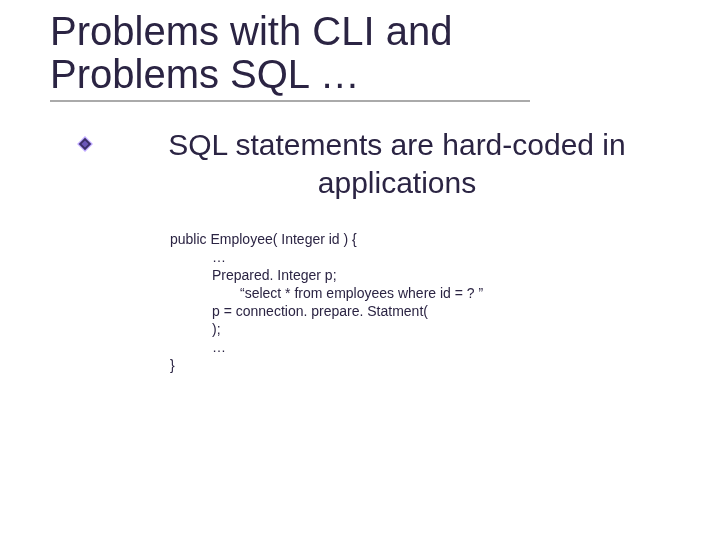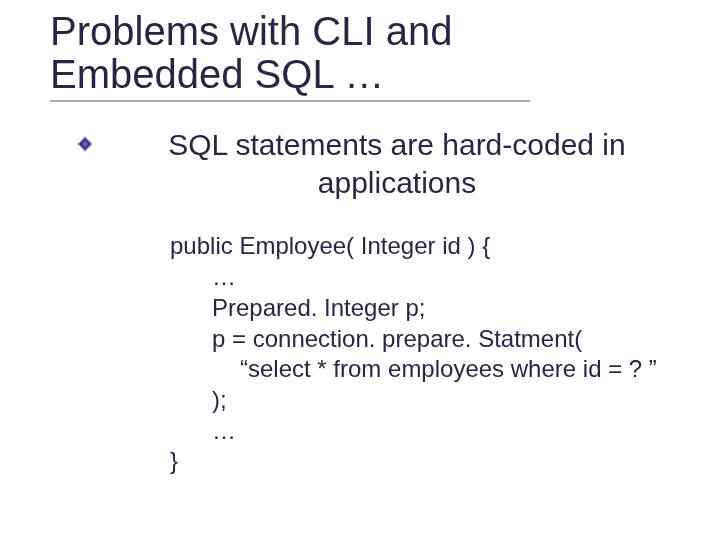--- a/index.html
+++ b/index.html
@@ -47,21 +47,21 @@
     margin-right: 10px;
   }
   .bullet-text {
     font-size: 30px;
     line-height: 1.25;
     color: #2b2443;
   }
   .code-block {
     margin-left: 120px;
     margin-top: 30px;
-    font-size: 24px;
+    font-size: 14px;
     line-height: 1.28;
     color: #2b2443;
     font-family: Tahoma, Verdana, sans-serif;
   }
   .code-line { white-space: pre; }
   .ind1 { padding-left: 42px; }
   .ind2 { padding-left: 70px; }
   .footer-dash {
     position: absolute;
     left: 0; right: 0; bottom: 0;
@@ -75,39 +75,39 @@
   }
 </style>
 </head>
 <body>
 
 <div class="slide">
 
   <div class="title-block">
     <div class="title-shadow-wrap">
       <div class="title-line">Problems with CLI and</div>
-      <div class="title-line">Embedded SQL …</div>
+      <div class="title-line">Problems SQL …</div>
     </div>
   </div>
 
   <div class="bullet-row">
     <span class="bullet-icon">
       <svg width="18" height="18" viewBox="0 0 18 18">
         <rect x="4" y="4" width="10" height="10" transform="rotate(45 9 9)" fill="#3a2e66" stroke="#bda6ff" stroke-width="1.2"></rect>
         <rect x="6.5" y="6.5" width="5" height="5" transform="rotate(45 9 9)" fill="#6a55b8"></rect>
       </svg>
     </span>
     <span class="bullet-text">SQL statements are hard-coded in applications</span>
   </div>
 
   <div class="code-block">
     <div class="code-line">public Employee( Integer id ) {</div>
     <div class="code-line ind1">…</div>
     <div class="code-line ind1">Prepared. Integer p;</div>
+    <div class="code-line ind2">“select * from employees where id = ? ”</div>
     <div class="code-line ind1">p = connection. prepare. Statment(</div>
-    <div class="code-line ind2">“select * from employees where id = ? ”</div>
     <div class="code-line ind1">);</div>
     <div class="code-line ind1">…</div>
     <div class="code-line">}</div>
   </div>
 
   <div class="footer-dash"></div>
 </div>
 
 </body></html>

